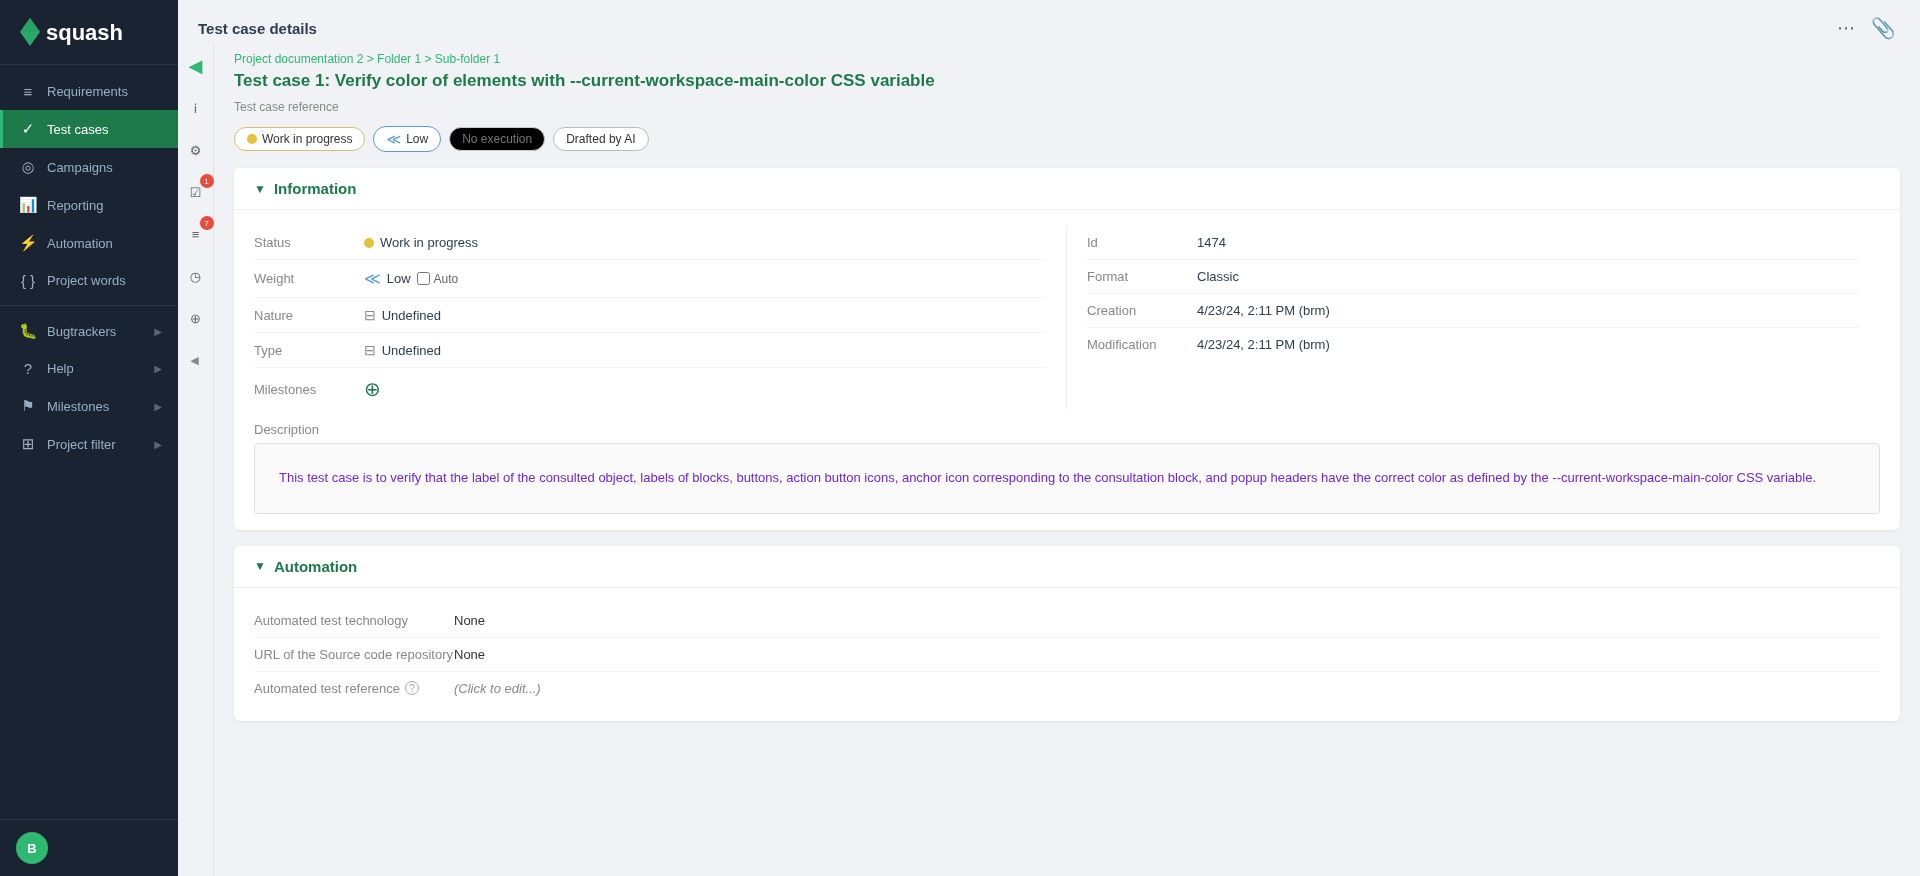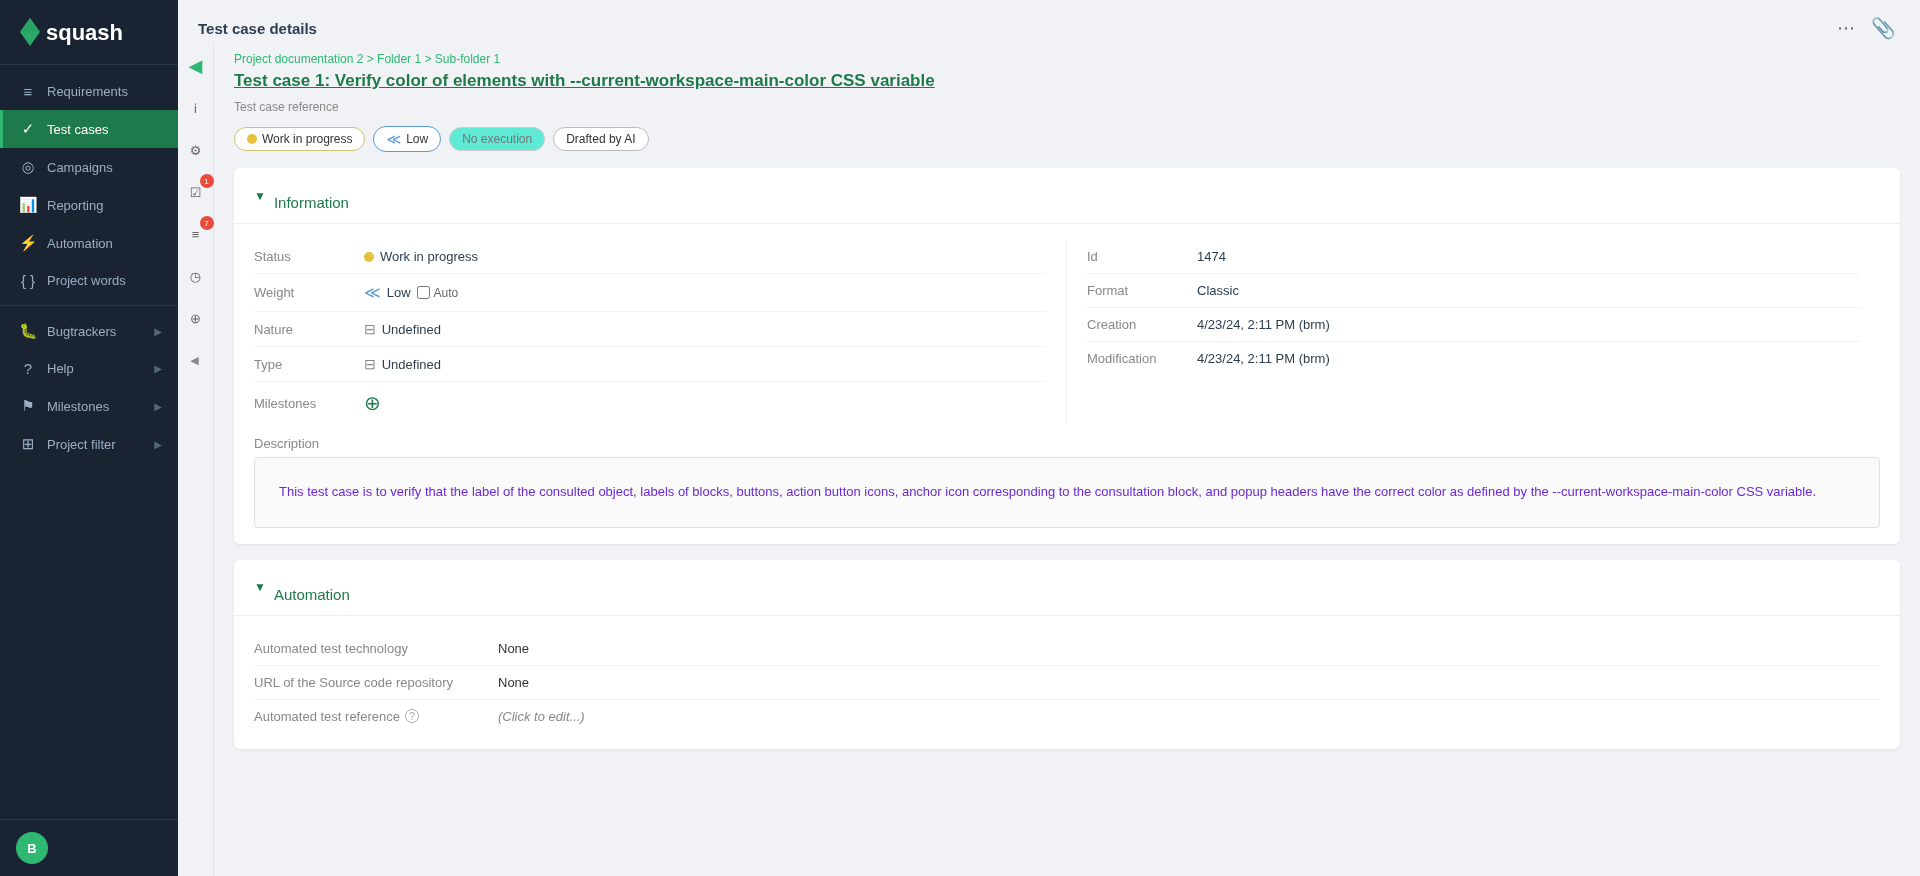--- a/index.html
+++ b/index.html
@@ -105,21 +105,20 @@
     }
     .breadcrumb span { color: #888; }
 
     
     .test-case-title {
       font-size: 17px;
       font-weight: 600;
       color: #1e7a4a;
       margin-bottom: 8px;
       line-height: 1.3;
-      text-decoration: underline;
     }
 
     
     .test-case-ref {
       font-size: 12px;
       color: #888;
       margin-bottom: 12px;
     }
 
     
@@ -135,21 +134,21 @@
       gap: 5px;
       padding: 4px 12px;
       border-radius: 20px;
       font-size: 12px;
       border: 1.5px solid #d0d0d0;
       background: #fff;
       color: #333;
     }
     .badge.status-wip { border-color: #d0c070; }
     .badge.status-low { border-color: #5b9bd5; }
-    .badge.no-execution { border-color: #ccc; background: #5eead4; color: #777; }
+    .badge.no-execution { border-color: #ccc; background: #000000; color: #777; }
     .badge.drafted-ai { border-color: #bbb; background: #fff; }
     .badge-dot { width: 10px; height: 10px; border-radius: 50%; background: #e8c13a; }
     .badge-arrow { color: #5b9bd5; font-size: 14px; }
 
     
     .section-card {
       background: #fff;
       border-radius: 6px;
       margin-bottom: 16px;
       box-shadow: 0 1px 3px rgba(0,0,0,0.07);
@@ -158,23 +157,22 @@
     .section-header {
       display: flex;
       align-items: center;
       gap: 8px;
       padding: 12px 20px;
       border-bottom: 1px solid #eee;
       background: #fff;
     }
     .section-title {
       font-size: 15px;
-      font-weight: 400;
+      font-weight: 700;
       color: #1e7a4a;
-      margin-top: 14px;
     }
     .section-chevron { color: #1e7a4a; font-size: 12px; }
 
     .section-body { padding: 16px 20px; }
 
     
     .info-grid {
       display: grid;
       grid-template-columns: 1fr 1fr;
       gap: 0;
@@ -219,21 +217,20 @@
       display: flex;
       flex-direction: column;
       gap: 0;
     }
     .auto-row {
       display: flex;
       align-items: center;
       padding: 9px 0;
       border-bottom: 1px solid #f3f3f3;
       font-size: 13px;
-      gap: 44px;
     }
     .auto-row:last-child { border-bottom: none; }
     .auto-label { color: #888; width: 200px; min-width: 200px; display: flex; align-items: center; gap: 5px; }
     .auto-value { color: #333; }
     .click-edit { color: #888; font-style: italic; }
 
     
     .left-icons {
       width: 36px;
       min-width: 36px;

